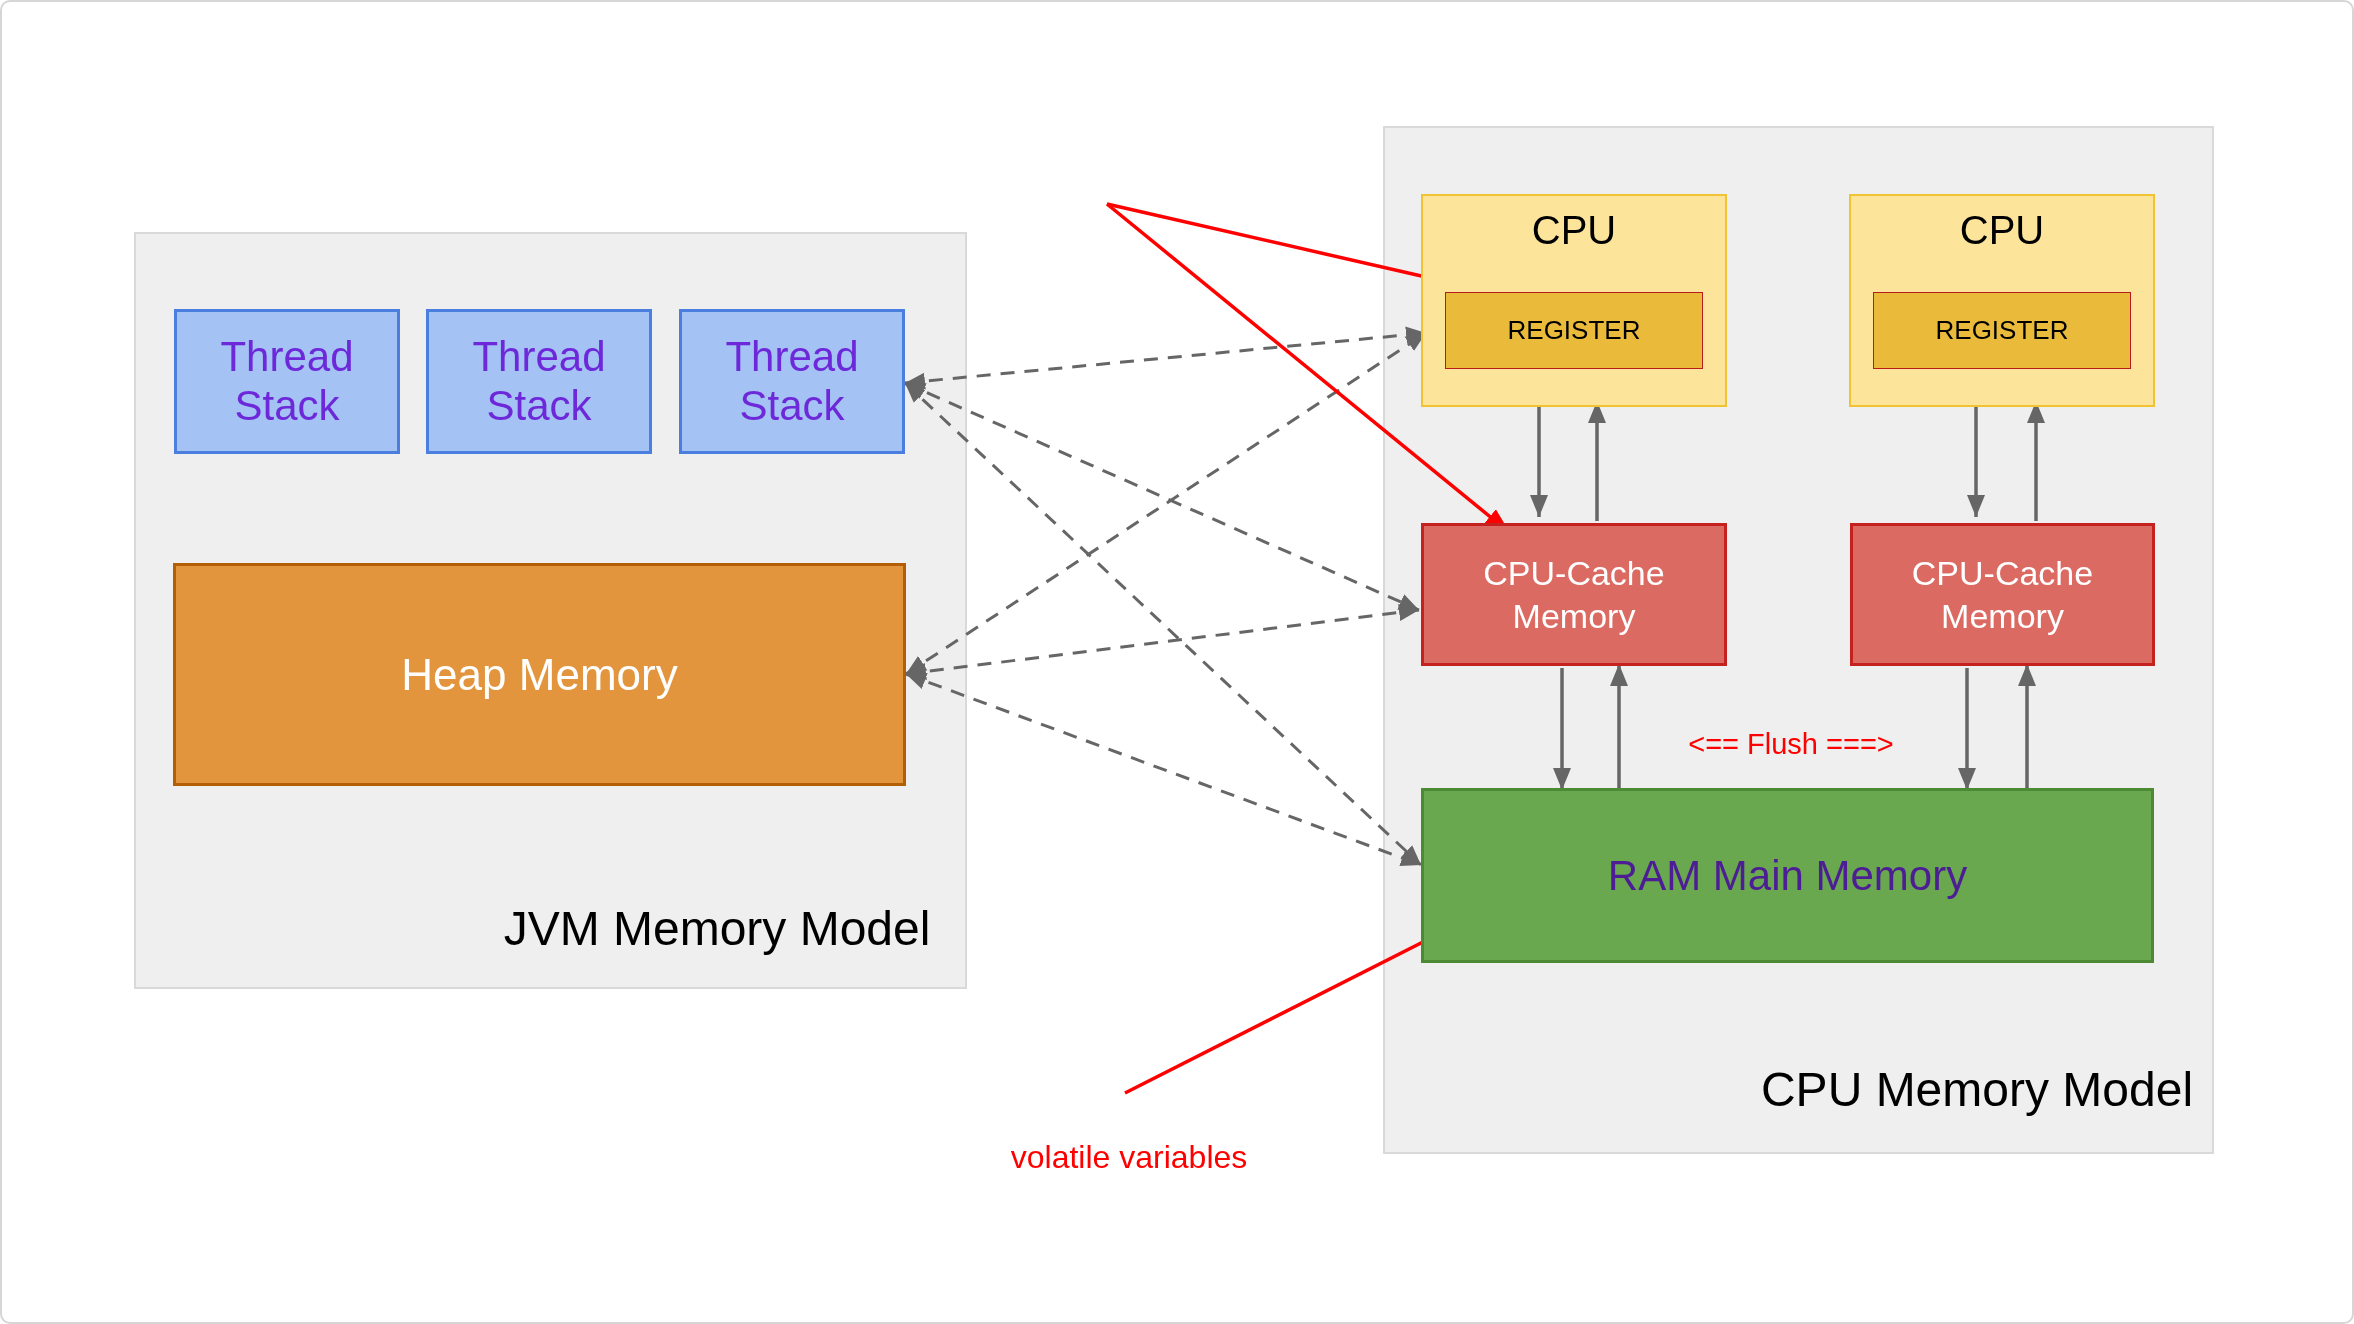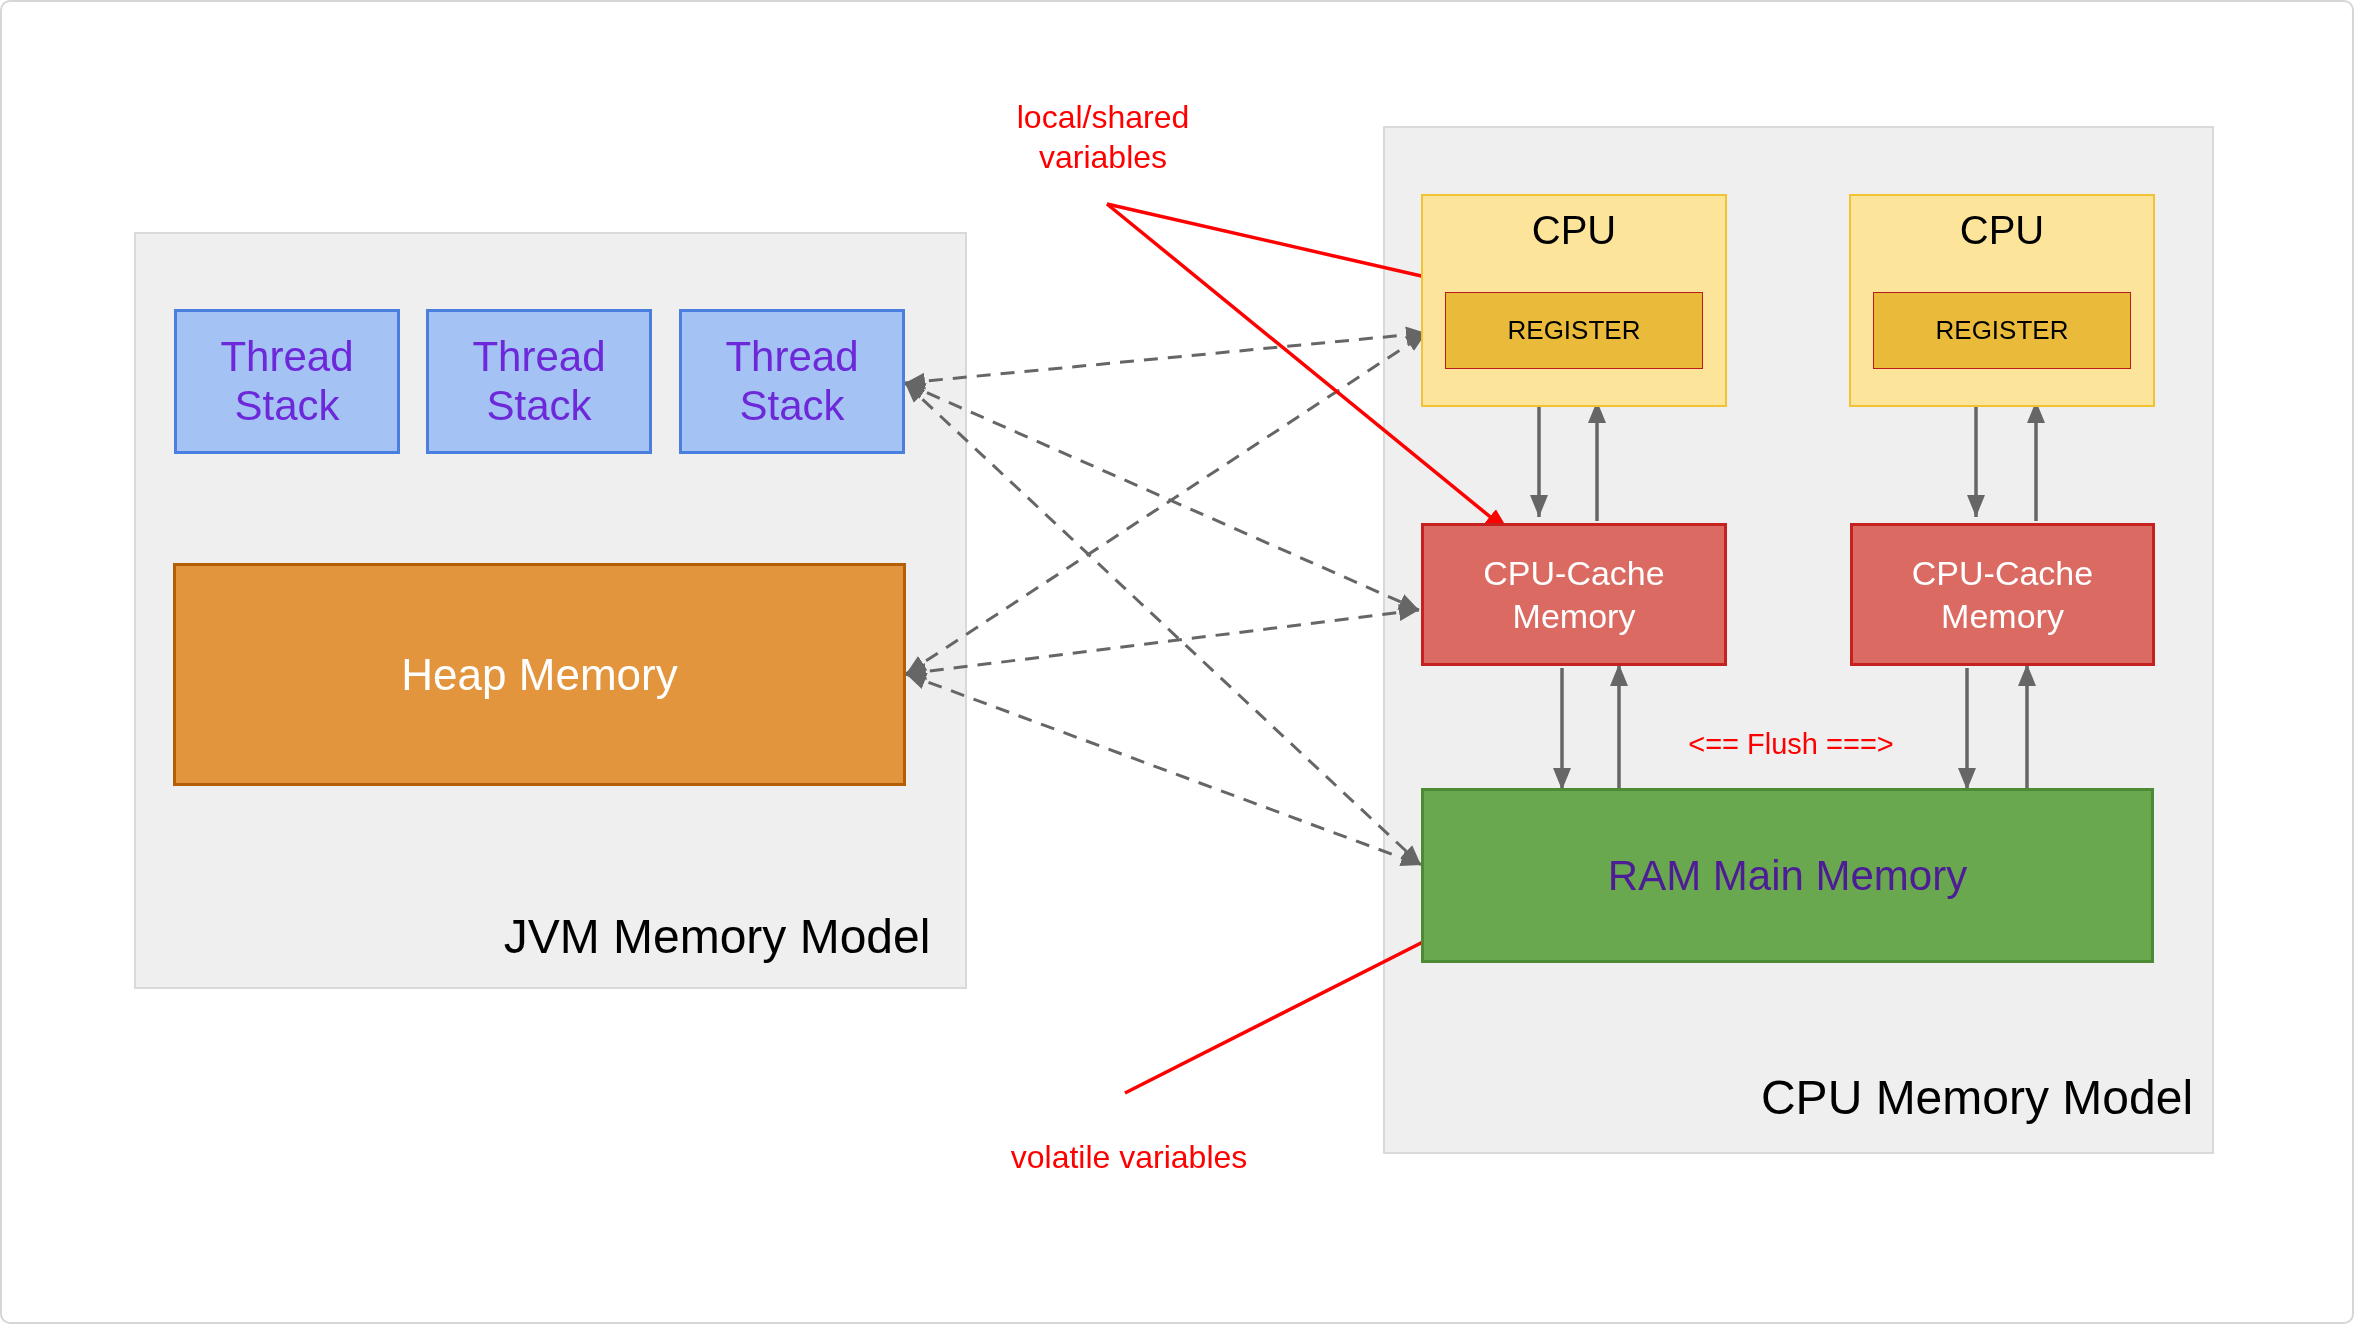--- a/index.html
+++ b/index.html
@@ -16,21 +16,21 @@
   .abs{position:absolute;box-sizing:border-box;}
   .container-box{
     background:#efefef;
     border:2px solid #d9d9d9;
   }
   .node{
     display:flex;align-items:center;justify-content:center;
     text-align:center;
   }
   .model-label{
-    color:#000;font-size:48px;line-height:60px;text-align:center;margin-top:8px;
+    color:#000;font-size:48px;line-height:60px;text-align:center;
   }
   .thread-stack{
     background:#a4c2f4;border:3px solid #4a7fe0;
     color:#6d28d9;font-size:42px;line-height:1.15;
   }
   .heap{
     background:#e2953c;border:3px solid #b45f06;
     color:#fff;font-size:44px;
   }
   .cpu{
@@ -148,17 +148,16 @@
   </div>
 
   <div class="abs flush" style="left:1589px;top:726px;width:400px;">&lt;== Flush ===&gt;</div>
 
   <div class="abs node ram" style="left:1419px;top:786px;width:733px;height:175px;">
     <span>RAM Main Memory</span>
   </div>
 
   <div class="abs model-label" style="left:1675px;top:1058px;width:600px;">CPU Memory Model</div>
 
-  <div class="abs red-note" style="left:971px;top:95px;width:260px;">local/shared variables</div>
 
   <div class="abs red-note" style="left:977px;top:1101px;width:300px;margin-top:34px;">volatile variables</div>
 
 </div>
 
 </body></html>

